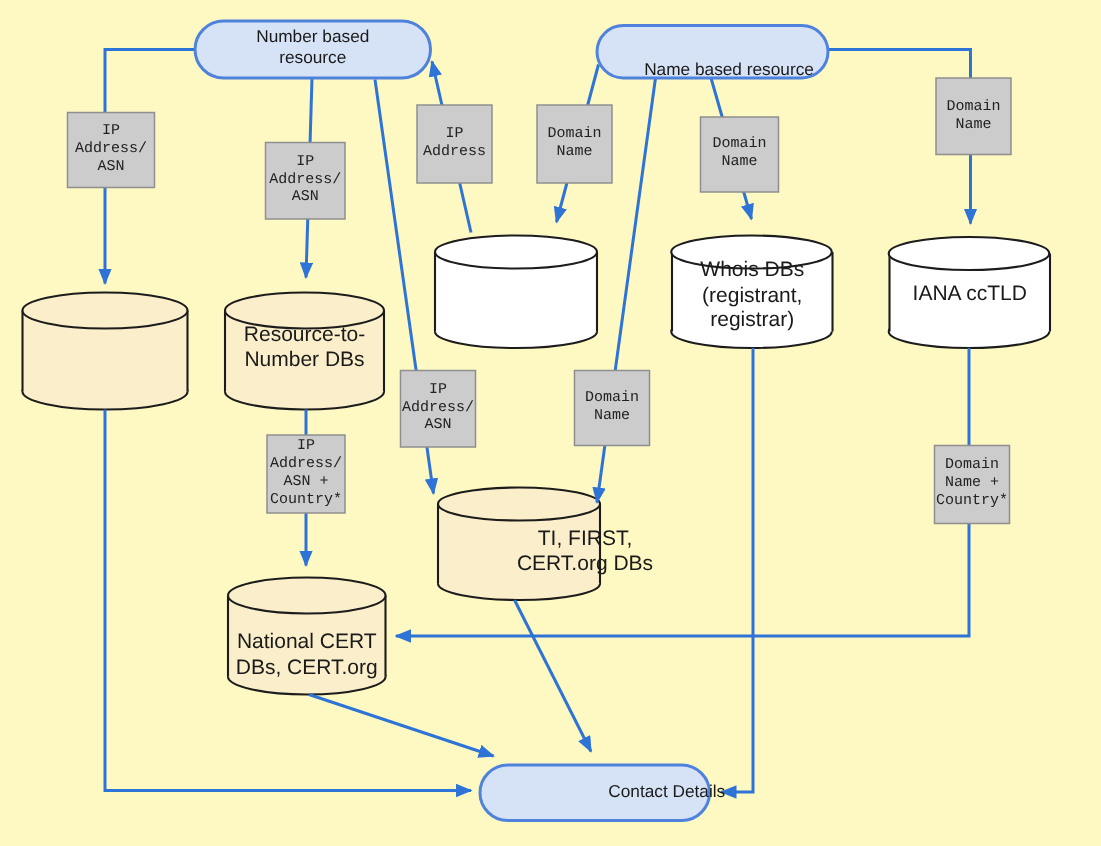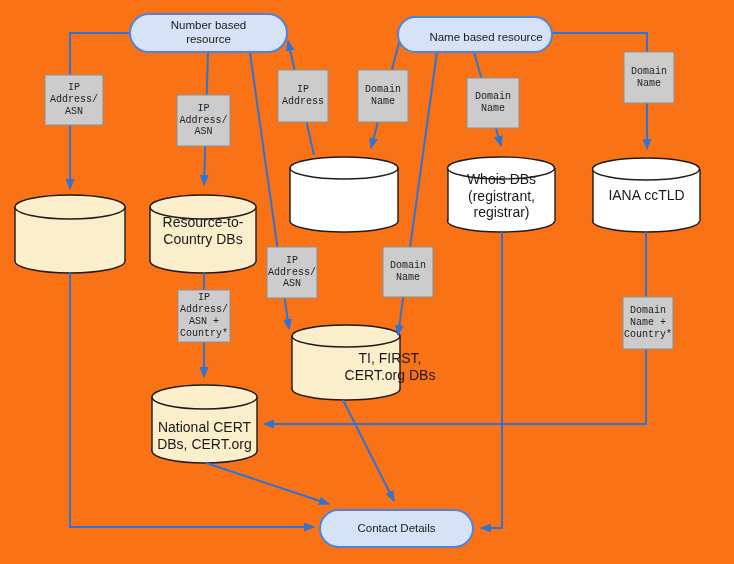--- a/index.html
+++ b/index.html
@@ -8,21 +8,21 @@
     --pill-border:#4e82dd;
     --db-yellow:#fbeecb;
     --db-white:#ffffff;
     --db-stroke:#1c1c1c;
     --label-fill:#cccccc;
     --label-border:#8f8f8f;
     --text:#1a1a1a;
   }
   html,body{margin:0;padding:0;background:#fff;}
   .stage{
-    position:relative;width:734px;height:564px;background:#f97316;overflow:hidden;
+    position:relative;width:734px;height:564px;background:#fef9c3;overflow:hidden;
     font-family:"Liberation Sans", sans-serif;color:var(--text);
   }
   .stage svg{position:absolute;left:0;top:0;}
   .connector{fill:none;stroke:var(--connector);stroke-width:2;}
   .ah{fill:var(--connector);}
   .cyl{stroke:var(--db-stroke);stroke-width:1.4;}
   .cyl-y{fill:var(--db-yellow);}
   .cyl-w{fill:var(--db-white);}
   .cyl-body{stroke:none;}
   .cyl-side{stroke:var(--db-stroke);stroke-width:1.4;}
@@ -123,25 +123,25 @@
     <rect class="elabel-box" x="178" y="290" width="52" height="52"></rect>
     <rect class="elabel-box" x="623" y="297" width="50" height="52"></rect>
 
     <rect class="pill" x="130" y="14" width="157" height="38" rx="19"></rect>
     <rect class="pill" x="398" y="17" width="154" height="35" rx="17.5"></rect>
     <rect class="pill" x="320" y="510" width="153" height="37" rx="18.5"></rect>
   </svg>
 
   <div class="lbl pill-lbl" style="left:130px;top:14px;width:157px;height:38px;">Number based
 resource</div>
-  <div class="lbl pill-lbl" style="left:398px;top:20px;width:176px;height:35px;">Name based resource</div>
-  <div class="lbl pill-lbl" style="left:320px;top:510px;width:153px;height:37px;">Contact Details</div>
+  <div class="lbl pill-lbl" style="left:398px;top:30px;width:176px;height:35px;">Name based resource</div>
+  <div class="lbl pill-lbl" style="left:320px;top:510px;width:153px;height:37px;padding-left:48px;">Contact Details</div>
 
   <div class="lbl node-lbl" style="left:150px;top:202px;width:106px;height:58px;">Resource-to-
-Country DBs</div>
+Number DBs</div>
   <div class="lbl node-lbl" style="left:448px;top:165px;width:107px;height:62px;">Whois DBs
 (registrant,
 registrar)</div>
   <div class="lbl node-lbl" style="left:593px;top:169px;width:107px;height:52px;">IANA ccTLD</div>
   <div class="lbl node-lbl" style="left:292px;top:341px;width:108px;height:52px;padding-left:44px;">TI, FIRST,
 CERT.org DBs</div>
   <div class="lbl node-lbl" style="left:152px;top:410px;width:105px;height:52px;">National CERT
 DBs, CERT.org</div>
 
   <div class="lbl edge-lbl" style="left:45px;top:75px;width:58px;height:50px;">IP

